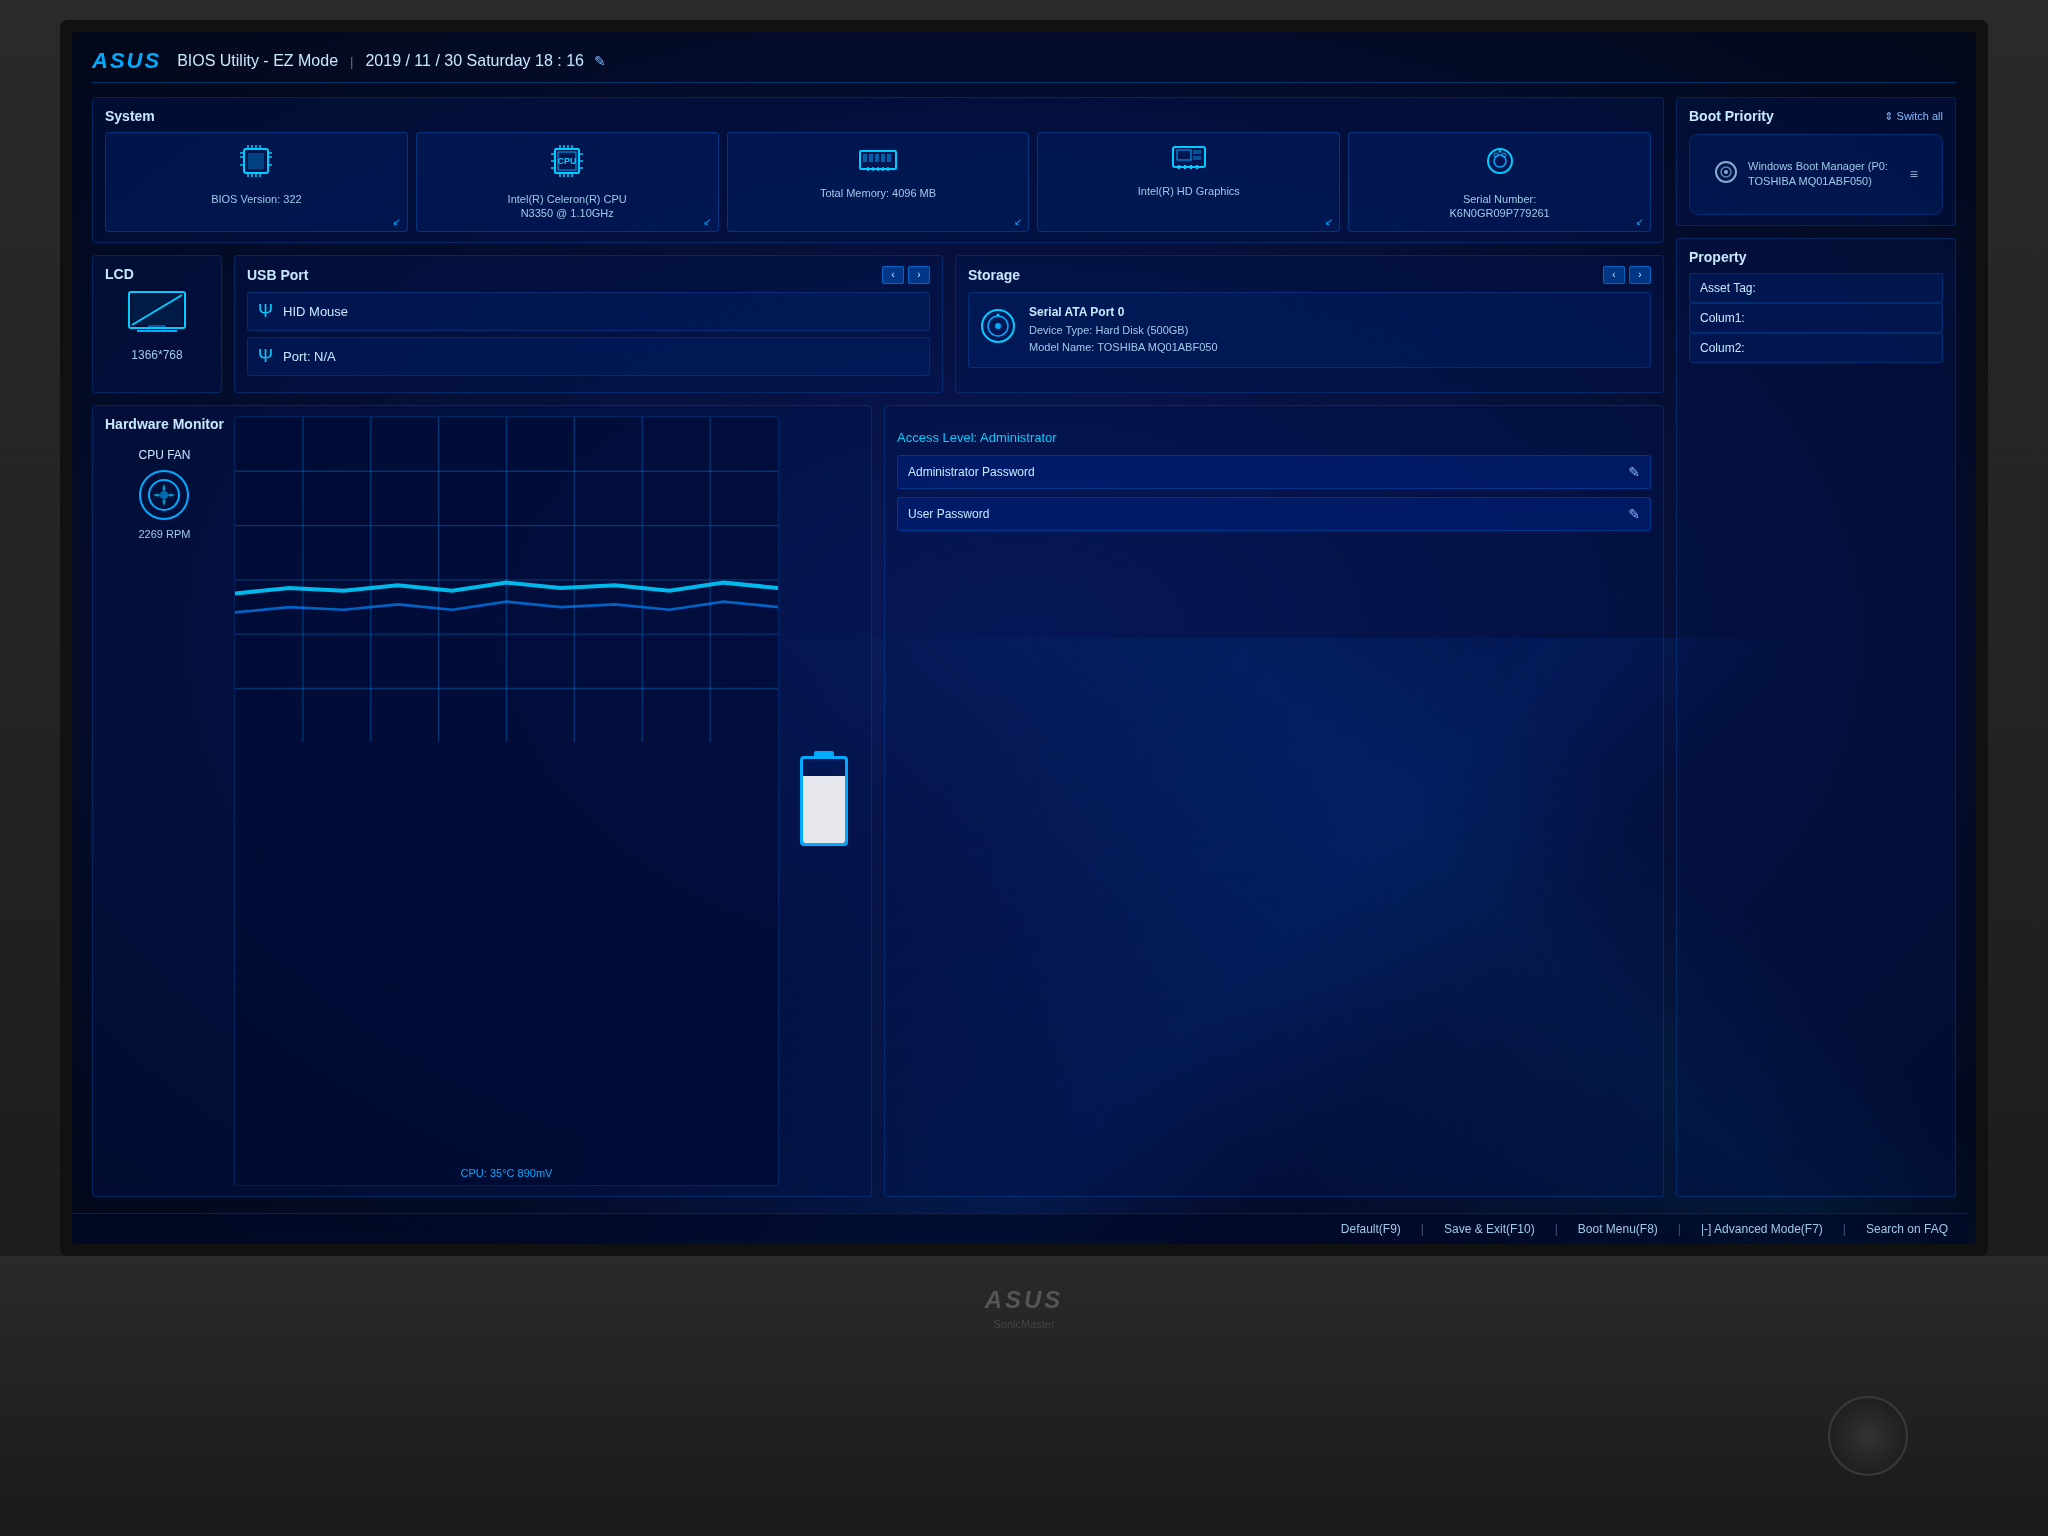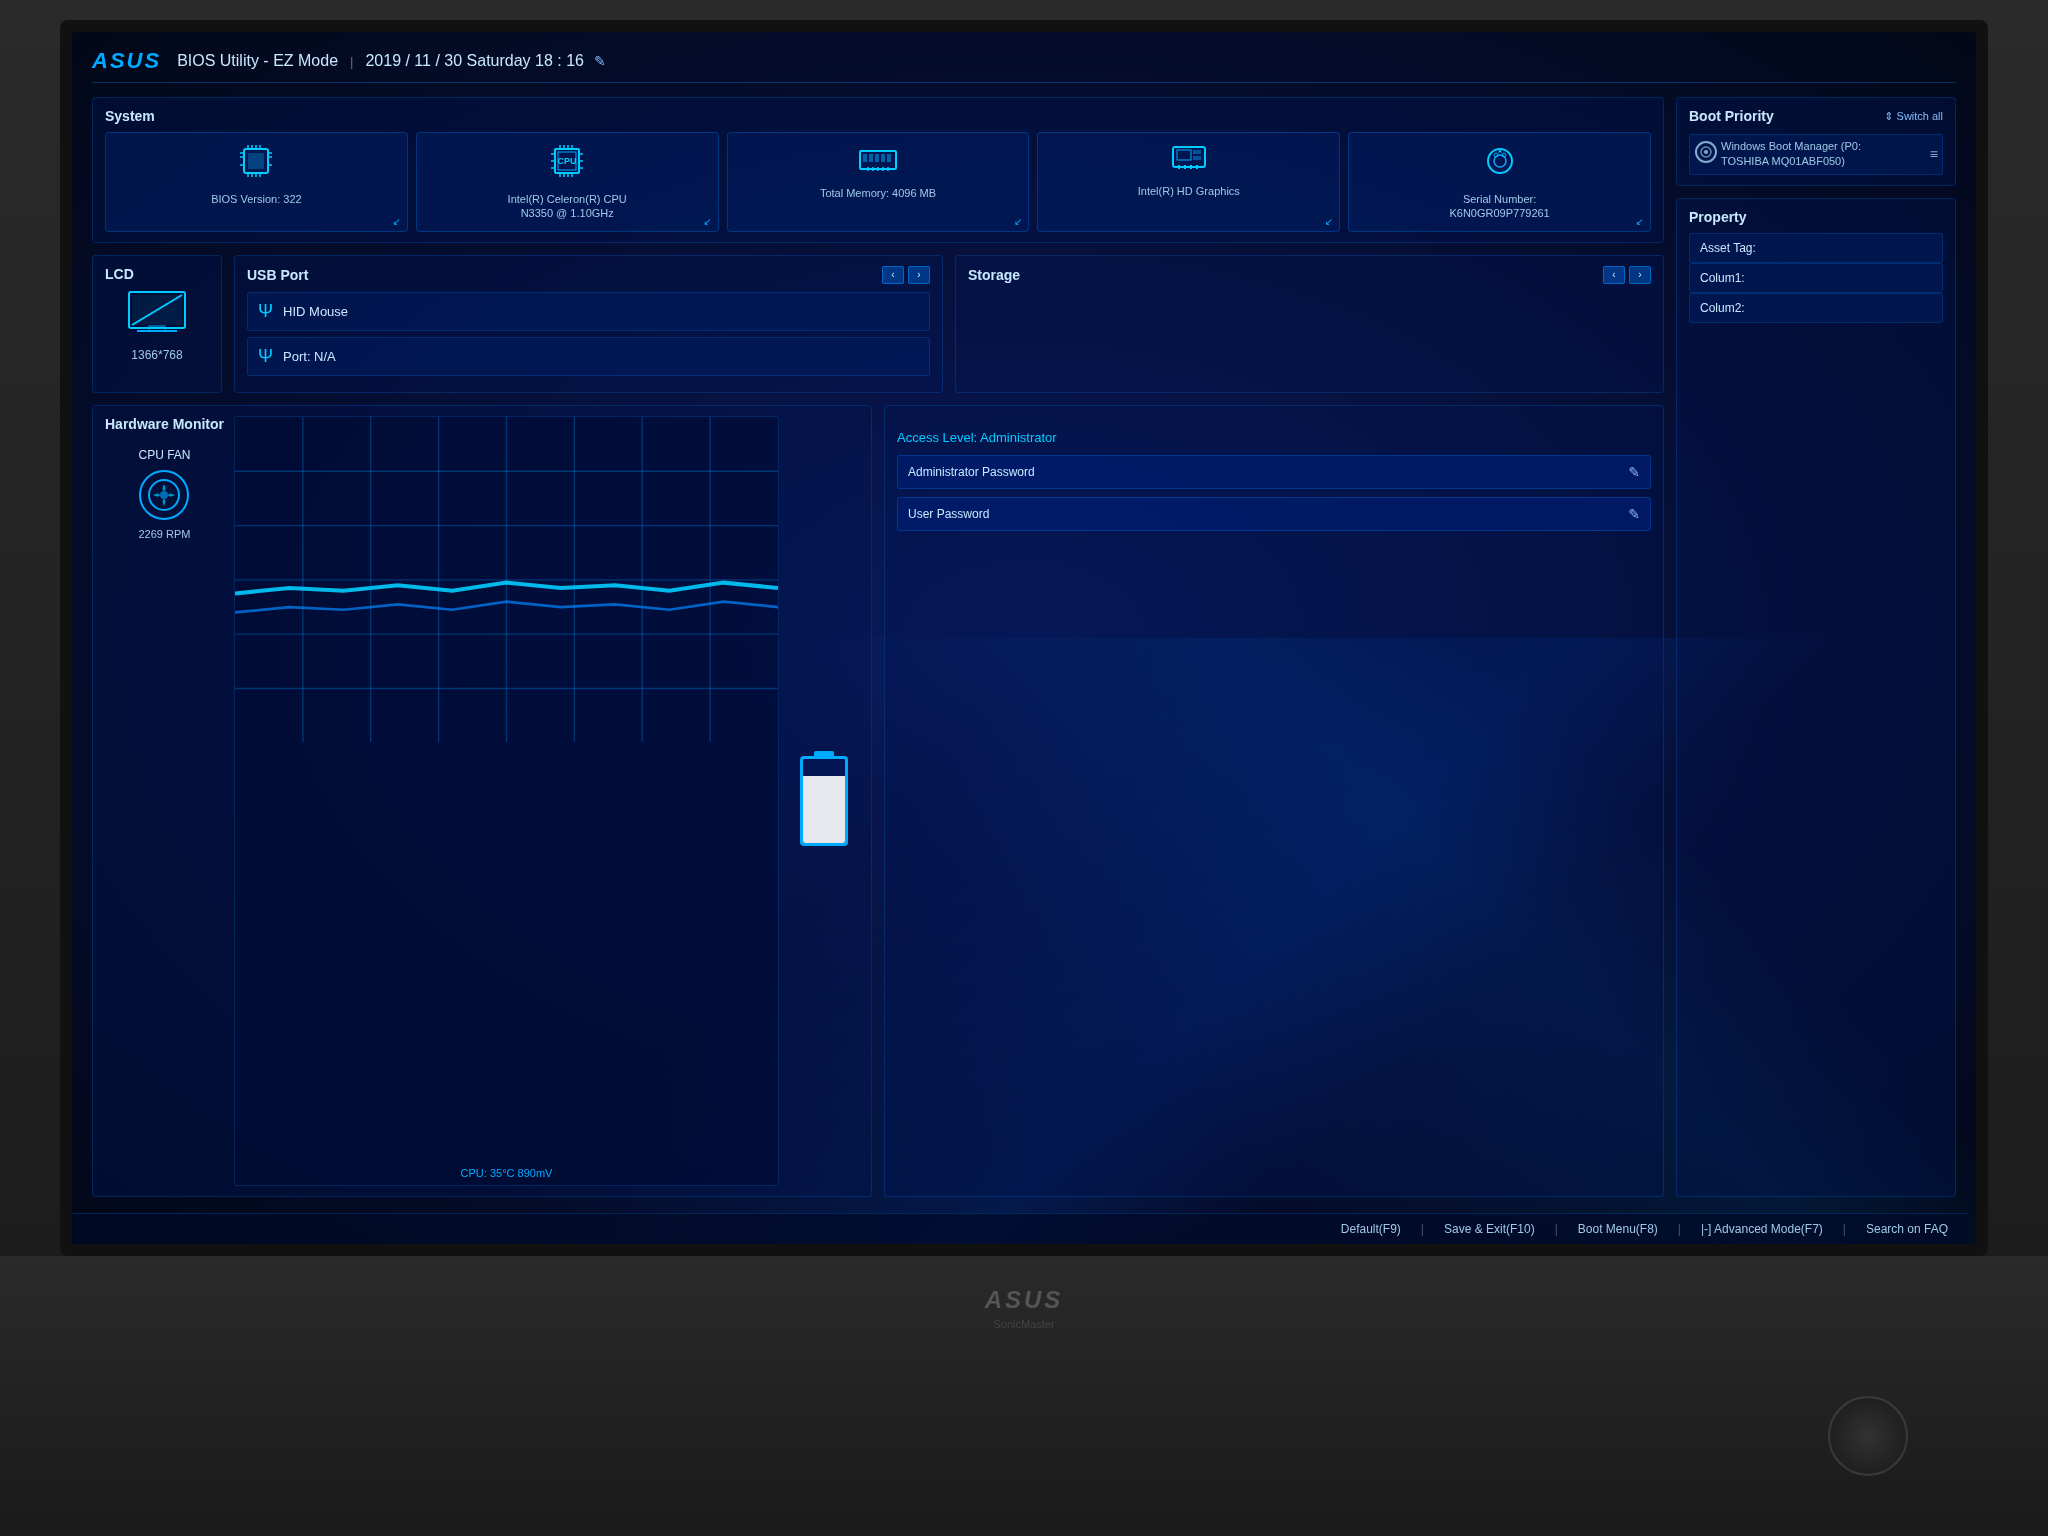--- a/index.html
+++ b/index.html
@@ -424,25 +424,25 @@
 
     .switch-all {
       font-size: 11px;
       color: #88bbff;
       cursor: pointer;
     }
 
     .boot-item {
       display: flex;
       align-items: center;
-      gap: 3px;
-      padding: 4px;
+      gap: 10px;
+      padding: 24px;
       background: rgba(0,30,100,0.5);
       border: 1px solid rgba(0,100,200,0.3);
-      border-radius: 2px;
+      border-radius: 9px;
     }
 
     .boot-disk-icon {
       font-size: 20px;
       color: #88aacc;
     }
 
     .boot-label {
       font-size: 11px;
       color: #a0c8e8;
@@ -711,20 +711,35 @@
               </div>
 
               <div class="storage-section">
                 <div class="section-header">
                   <span class="section-title" style="margin-bottom:0;">Storage</span>
                   <div class="nav-btns">
                     <button class="nav-btn">‹</button>
                     <button class="nav-btn">›</button>
                   </div>
                 </div>
+                <div class="storage-item">
+                  <div class="storage-disk-icon">
+                    <svg width="38" height="38" viewBox="0 0 38 38">
+                      <circle cx="19" cy="19" r="16" fill="none" stroke="#00ccff" stroke-width="2"></circle>
+                      <circle cx="19" cy="19" r="10" fill="none" stroke="#00aaff" stroke-width="1.5"></circle>
+                      <circle cx="19" cy="19" r="3" fill="#00aaff"></circle>
+                      <circle cx="19" cy="8" r="1.5" fill="#00ccff"></circle>
+                    </svg>
+                  </div>
+                  <div class="storage-info">
+                    <strong>Serial ATA Port 0</strong><br>
+                    <span>Device Type:  Hard Disk  (500GB)</span><br>
+                    <span>Model Name:  TOSHIBA MQ01ABF050</span>
+                  </div>
+                </div>
               </div>
             </div>
 
             <div class="bottom-row">
 
               <div class="hw-monitor">
                 <div class="cpu-fan-col">
                   <div class="section-title">Hardware Monitor</div>
                   <div style="margin-top:8px;">
                     <div class="fan-label">CPU FAN</div>

